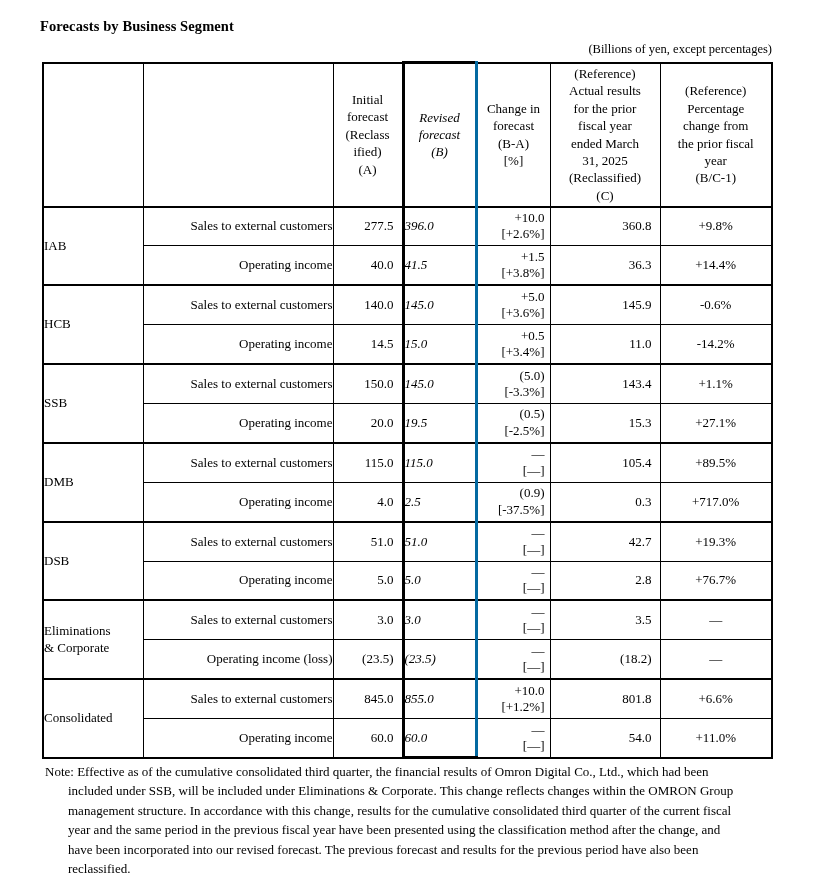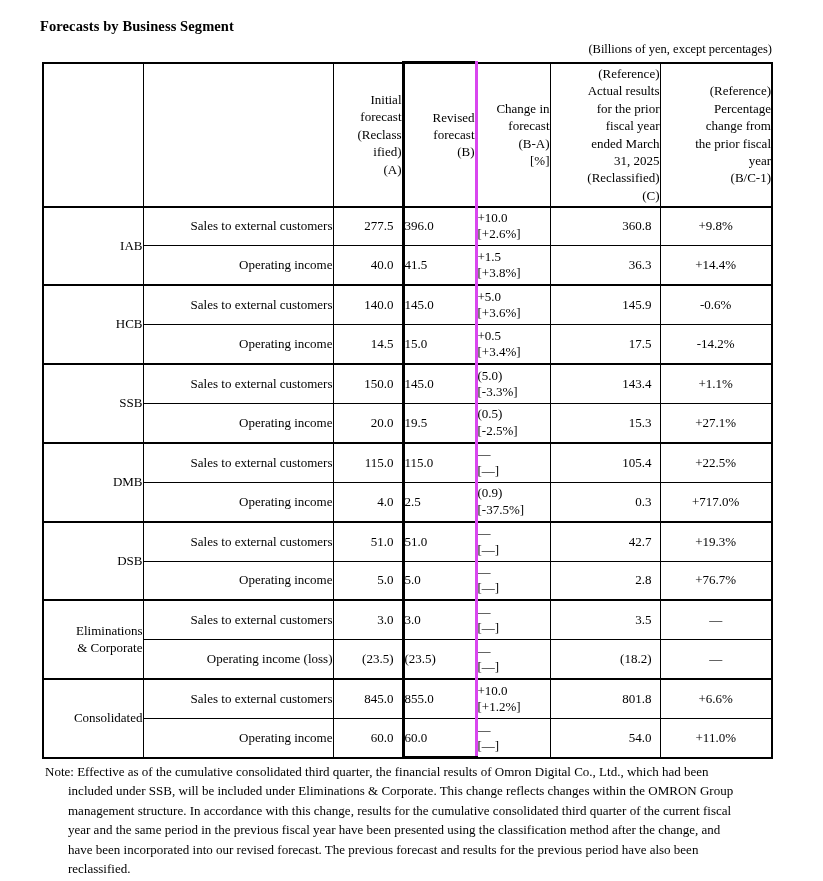--- a/index.html
+++ b/index.html
@@ -38,37 +38,38 @@
     border: 1px solid #000;
     font-size: 13px;
     font-weight: normal;
     padding: 0;
     vertical-align: middle;
     overflow: hidden;
   }
   thead tr { height: 144px; }
   tbody tr { height: 39.4px; }
   th {
-    text-align: right;
+    text-align: center;
     white-space: pre-line;
     line-height: 17.4px;
   }
   td.seg {
-    text-align: right;
+    text-align: left;
     white-space: pre-line;
     line-height: 16.5px;
   }
   td.metric { text-align: right; padding-left: 10px; }
   td.num    { text-align: right; padding-right: 8px; }
-  td.chg    { padding-right: 5px; line-height: 16.4px; }
+  td.chg    { text-align: right; padding-right: 5px; line-height: 16.4px; }
   td.pct    { text-align: center; padding-right: 0; }
   
   th.rev, td.rev {
     border-left: 3px solid #000;
-    border-right: 3px solid #d946ef;
+    border-right: 3px solid #0369a1;
+    font-style: italic;
   }
   th.rev { border-top: 3px solid #000; }
   tbody tr:last-child td.rev { border-bottom: 3px solid #000; }
   td.rev { text-align: left; padding-right: 8px; }
   
   tbody tr.group-start td { border-top: 2px solid #000; }
   .note {
     position: absolute;
     left: 45px;
     top: 762px;
@@ -168,21 +169,21 @@
           <td class="pct">-0.6%</td>
         </tr>
         <tr>
           <td class="metric">Operating income</td>
           <td class="num">14.5</td>
           <td class="rev">15.0</td>
           <td class="chg">
             <div>+0.5</div>
             <div>[+3.4%]</div>
           </td>
-          <td class="num">17.5</td>
+          <td class="num">11.0</td>
           <td class="pct">-14.2%</td>
         </tr>
         <tr class="group-start">
           <td class="seg" rowspan="2">SSB</td>
           <td class="metric">Sales to external customers</td>
           <td class="num">150.0</td>
           <td class="rev">145.0</td>
           <td class="chg">
             <div>(5.0)</div>
             <div>[-3.3%]</div>
@@ -204,21 +205,21 @@
         <tr class="group-start">
           <td class="seg" rowspan="2">DMB</td>
           <td class="metric">Sales to external customers</td>
           <td class="num">115.0</td>
           <td class="rev">115.0</td>
           <td class="chg">
             <div>—</div>
             <div>[—]</div>
           </td>
           <td class="num">105.4</td>
-          <td class="pct">+22.5%</td>
+          <td class="pct">+89.5%</td>
         </tr>
         <tr>
           <td class="metric">Operating income</td>
           <td class="num">4.0</td>
           <td class="rev">2.5</td>
           <td class="chg">
             <div>(0.9)</div>
             <div>[-37.5%]</div>
           </td>
           <td class="num">0.3</td>

